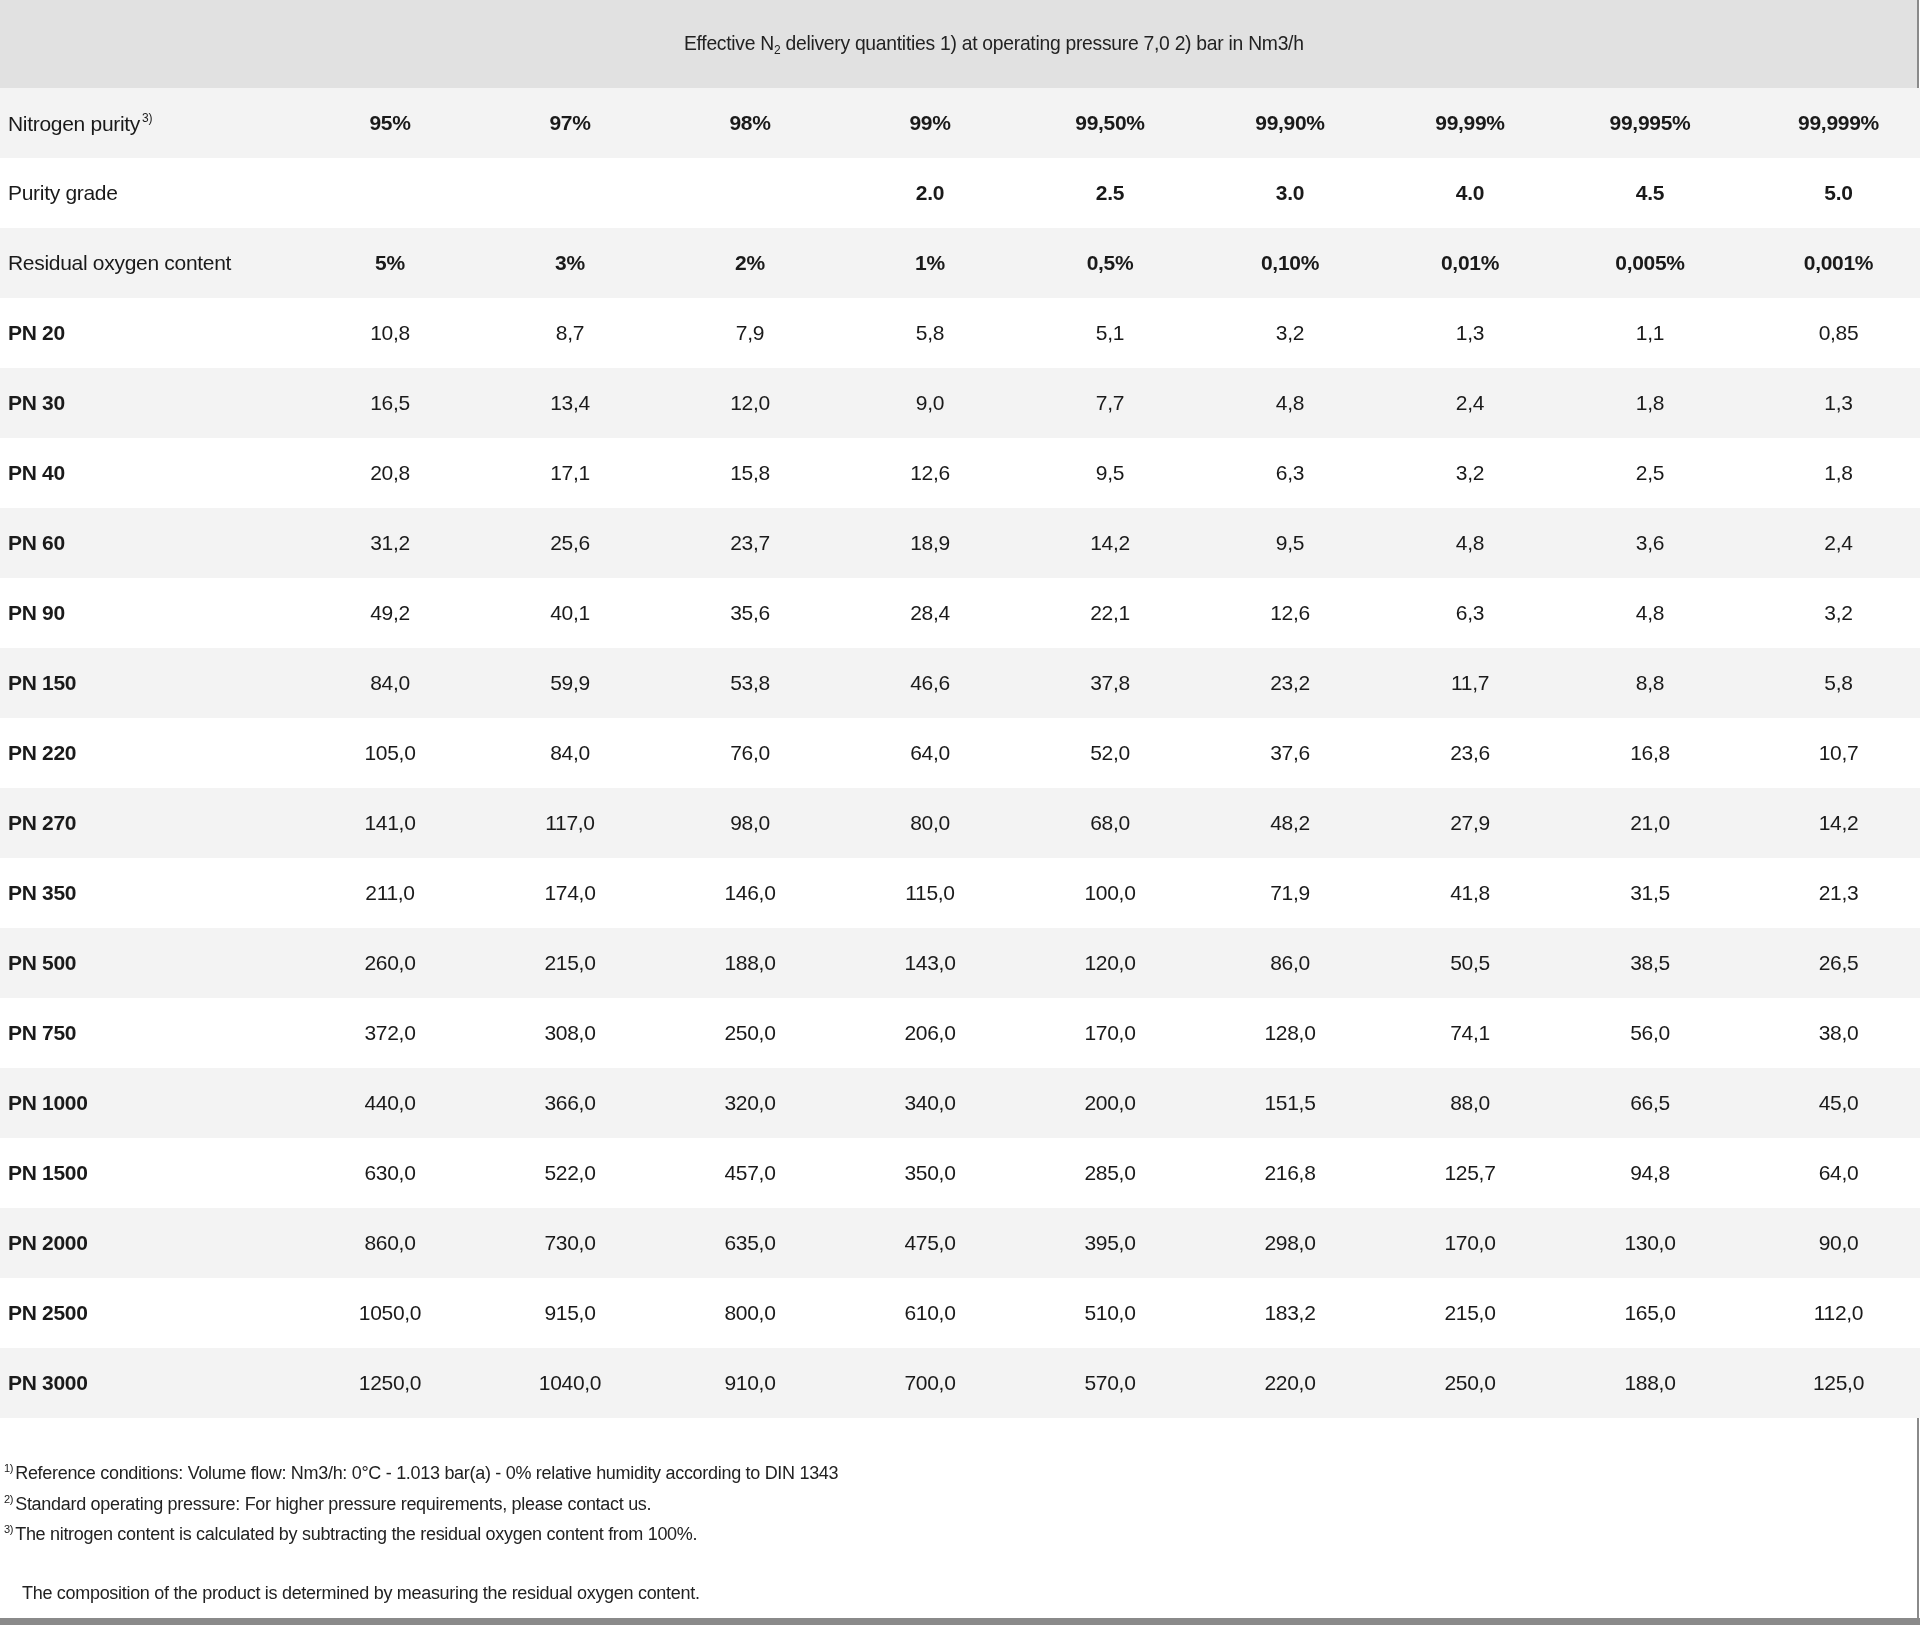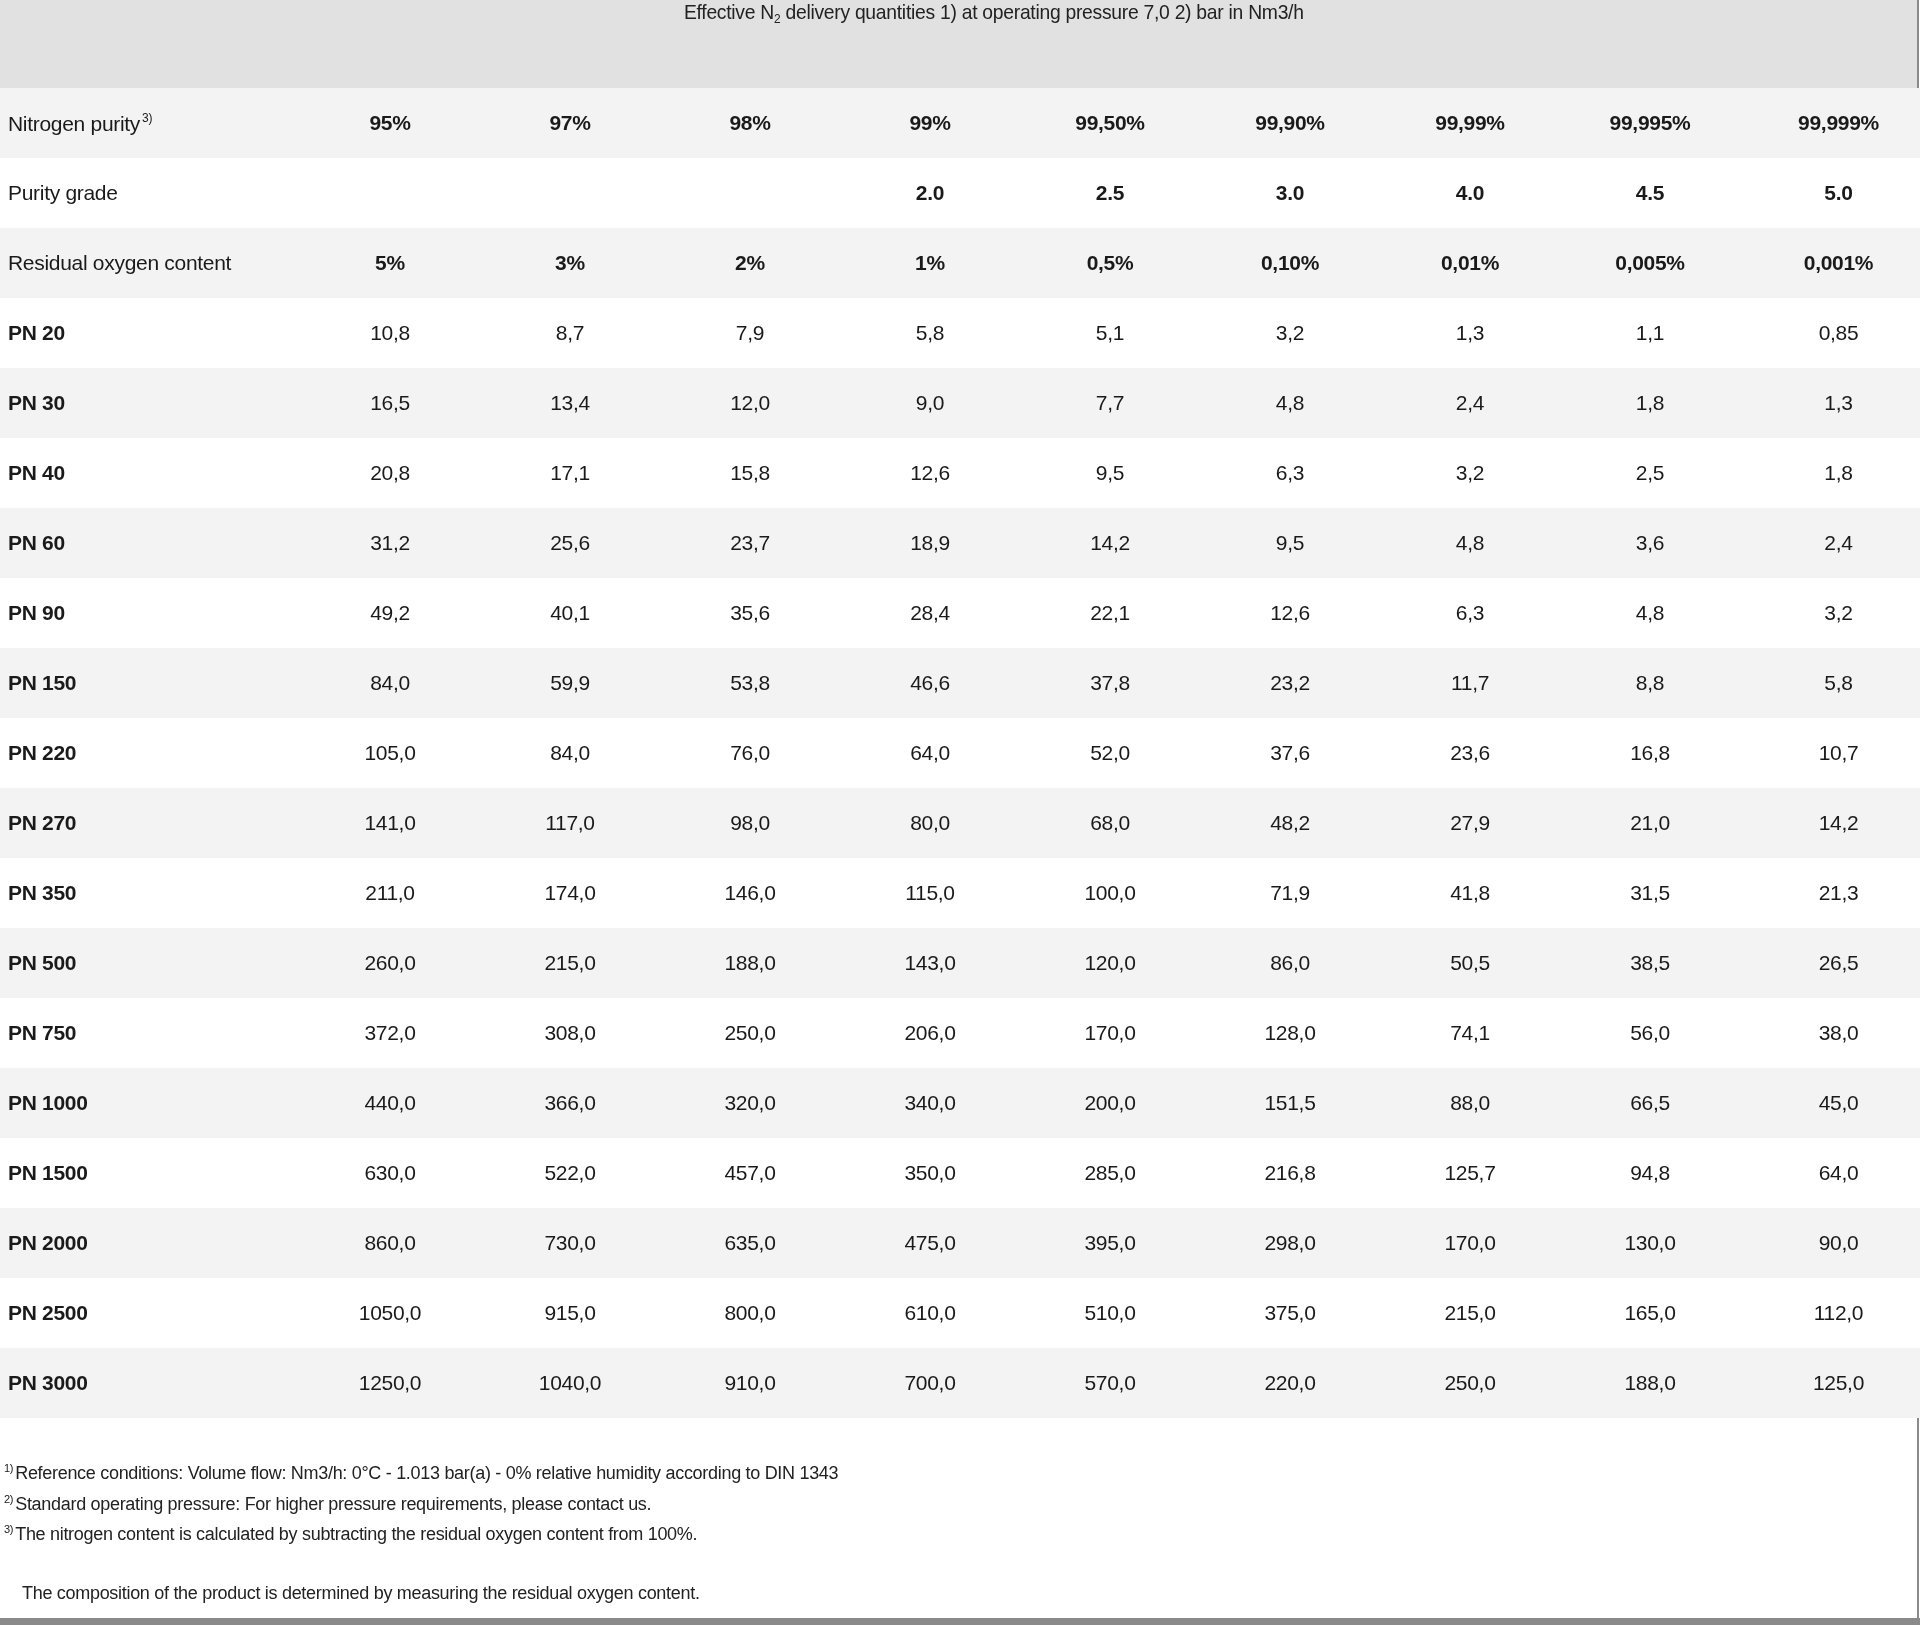--- a/index.html
+++ b/index.html
@@ -6,21 +6,21 @@
   body {
     width: 1920px; height: 1625px; overflow: hidden;
     font-family: "Liberation Sans", "DejaVu Sans", sans-serif;
     color: #1a1a1a;
     position: relative;
   }
   .sheet { position: absolute; left: 0; top: 0; width: 1917px; height: 1620px; background: #fff; border-right: 2px solid #8a8a8a; }
   .header-band {
     position: absolute; left: 0; top: 0; width: 1917px; height: 88px;
     background: #e1e1e1;
-    display: flex; align-items: flex-start; justify-content: center;
+    display: flex; align-items: center; justify-content: center;
   }
   .header-title {
     font-size: 21px; letter-spacing: -0.3px; color: #222;
     transform: scaleX(0.92);
     margin-left: 70px;
   }
   .header-title sub { font-size: 13px; vertical-align: -4px; }
   table.spec {
     position: absolute; left: 0; top: 88px; width: 1917px;
     border-collapse: collapse; table-layout: fixed;
@@ -274,21 +274,21 @@
           <td class="reg">130,0</td>
           <td class="reg">90,0</td>
         </tr>
         <tr class="w">
           <td class="label bold">PN 2500</td>
           <td class="reg">1050,0</td>
           <td class="reg">915,0</td>
           <td class="reg">800,0</td>
           <td class="reg">610,0</td>
           <td class="reg">510,0</td>
-          <td class="reg">375,0</td>
+          <td class="reg">183,2</td>
           <td class="reg">215,0</td>
           <td class="reg">165,0</td>
           <td class="reg">112,0</td>
         </tr>
         <tr class="g">
           <td class="label bold">PN 3000</td>
           <td class="reg">1250,0</td>
           <td class="reg">1040,0</td>
           <td class="reg">910,0</td>
           <td class="reg">700,0</td>

